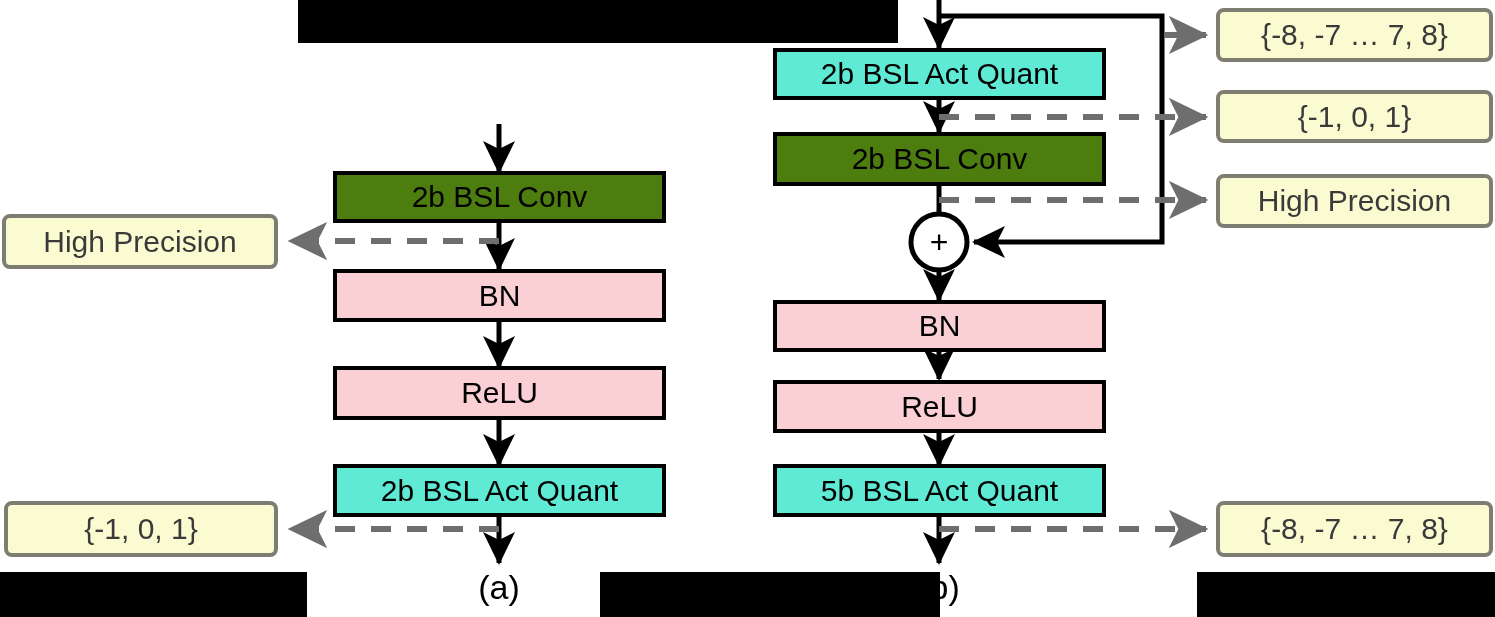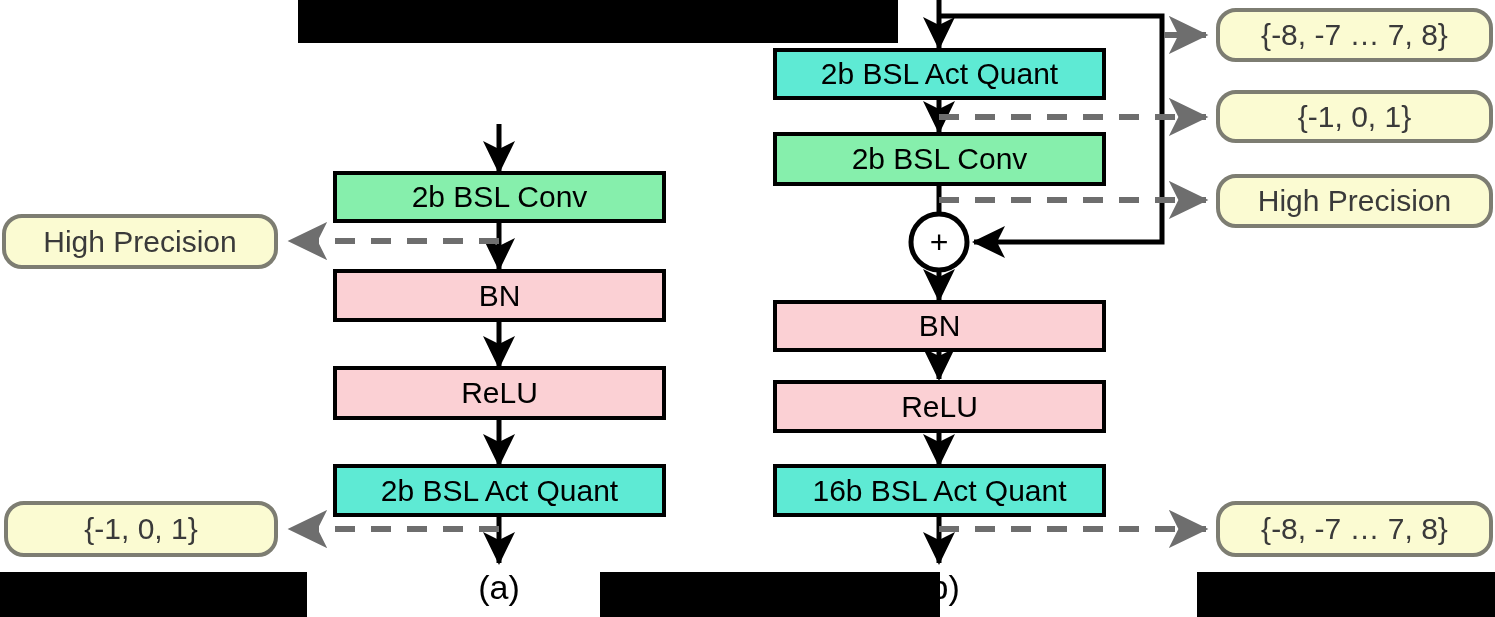--- a/index.html
+++ b/index.html
@@ -31,29 +31,29 @@
     border: 4px solid #000000;
     display: flex;
     align-items: center;
     justify-content: center;
     font-size: 30px;
     color: #000000;
     letter-spacing: 0px;
     white-space: nowrap;
     z-index: 4;
   }
-  .node.conv  { background: #86efac; align-items: center; }
+  .node.conv  { background: #4d7c0f; align-items: center; }
   .node.quant { background: #5eead4; }
   .node.bnrelu{ background: #fbd0d4; }
 
   .pill {
     position: absolute;
     box-sizing: border-box;
     border: 4px solid #7d7d72;
-    border-radius: 20px;
+    border-radius: 8px;
     background: #fbfbd2;
     display: flex;
     align-items: center;
     justify-content: center;
     font-size: 30px;
     color: #3a3a3a;
     white-space: nowrap;
     z-index: 4;
   }
   .blackbar {
@@ -151,21 +151,21 @@
 
   <div class="node bnrelu" style="left:773px; top:300px; width:333px; height:52px;">
     <span>BN</span>
   </div>
 
   <div class="node bnrelu" style="left:773px; top:380px; width:333px; height:53px;">
     <span>ReLU</span>
   </div>
 
   <div class="node quant" style="left:773px; top:464px; width:333px; height:53px;">
-    <span>16b BSL Act Quant</span>
+    <span>5b BSL Act Quant</span>
   </div>
 
   <div class="pill" style="left:1216px; top:8px; width:277px; height:54px;">
     <span>{-8, -7 … 7, 8}</span>
   </div>
 
   <div class="pill" style="left:1216px; top:90px; width:277px; height:53px;">
     <span>{-1, 0, 1}</span>
   </div>
 

